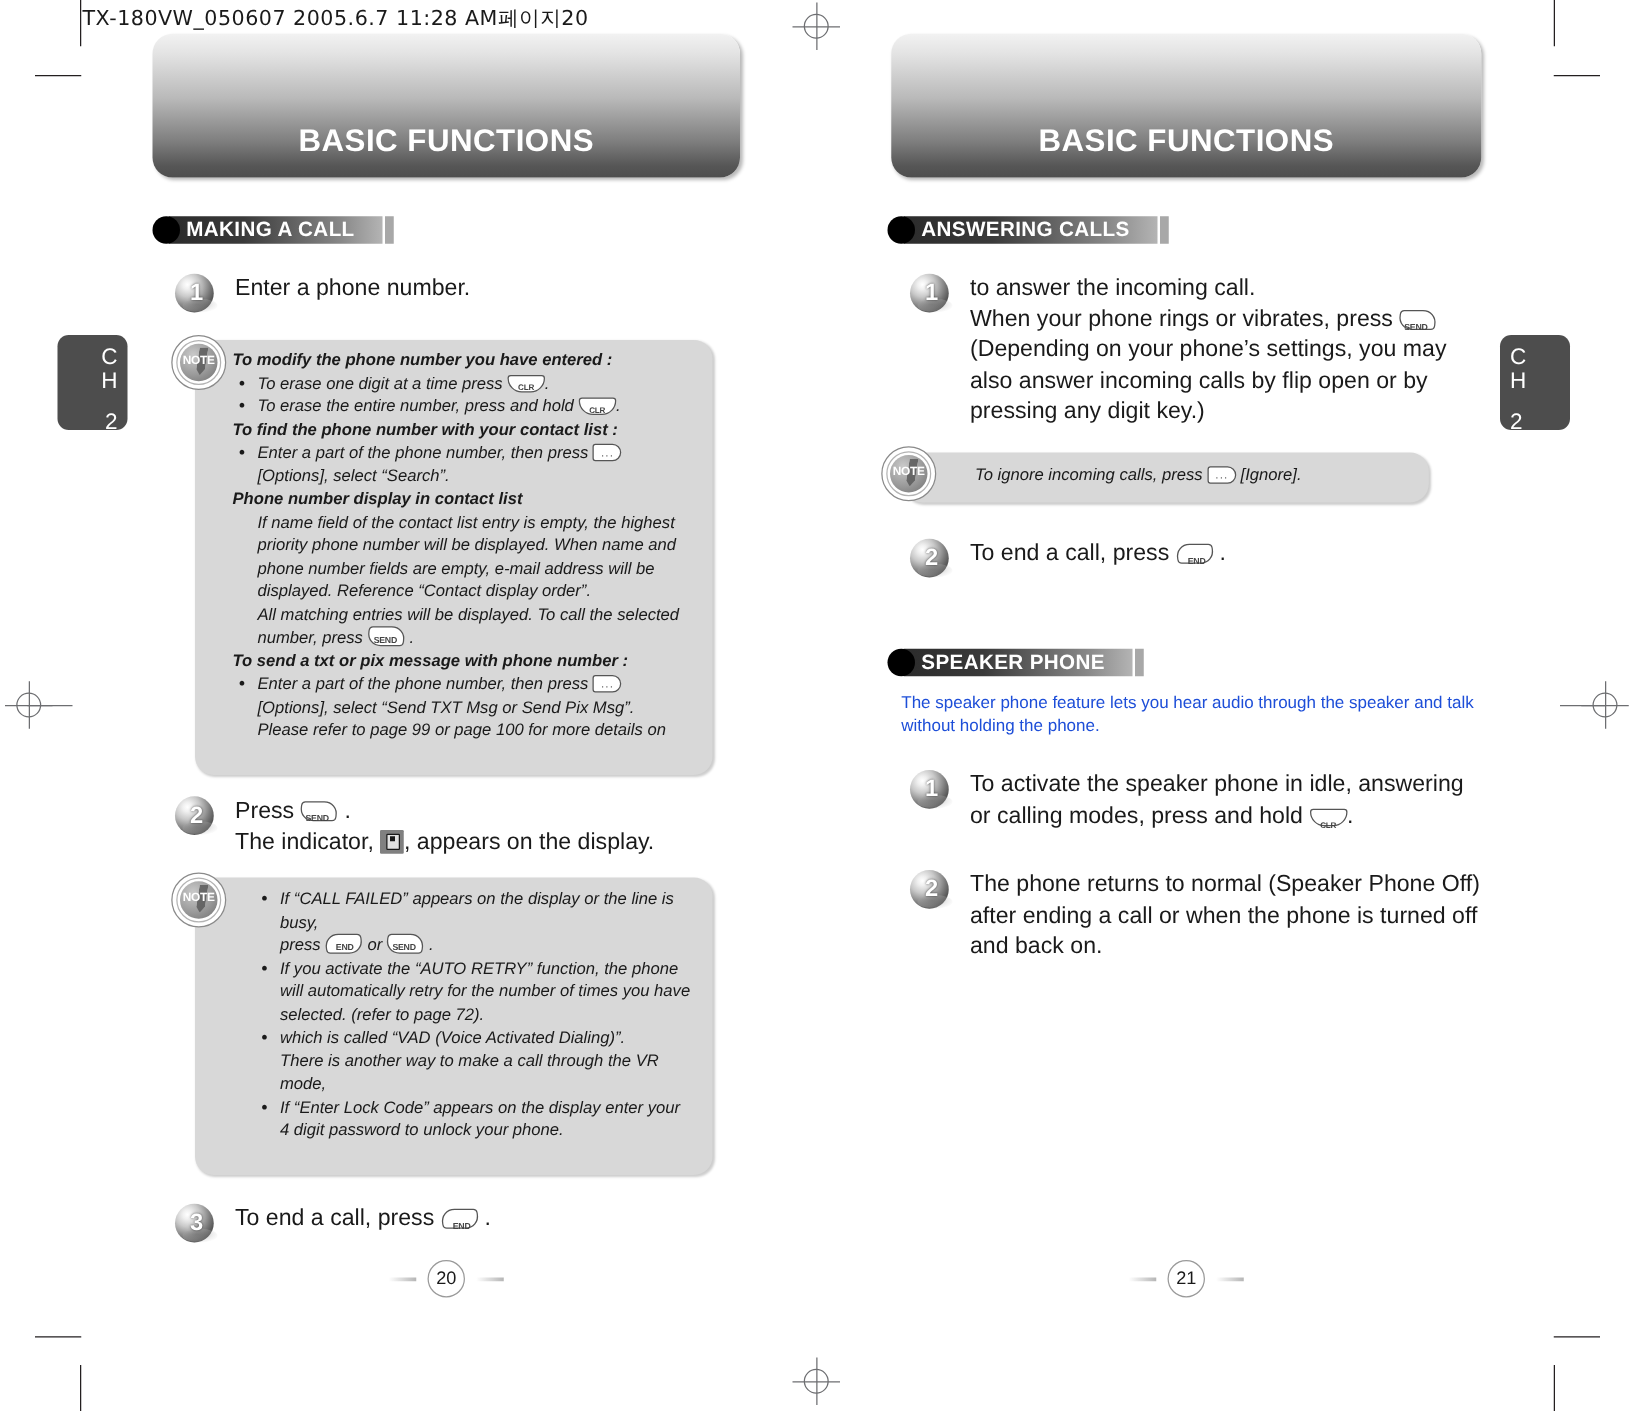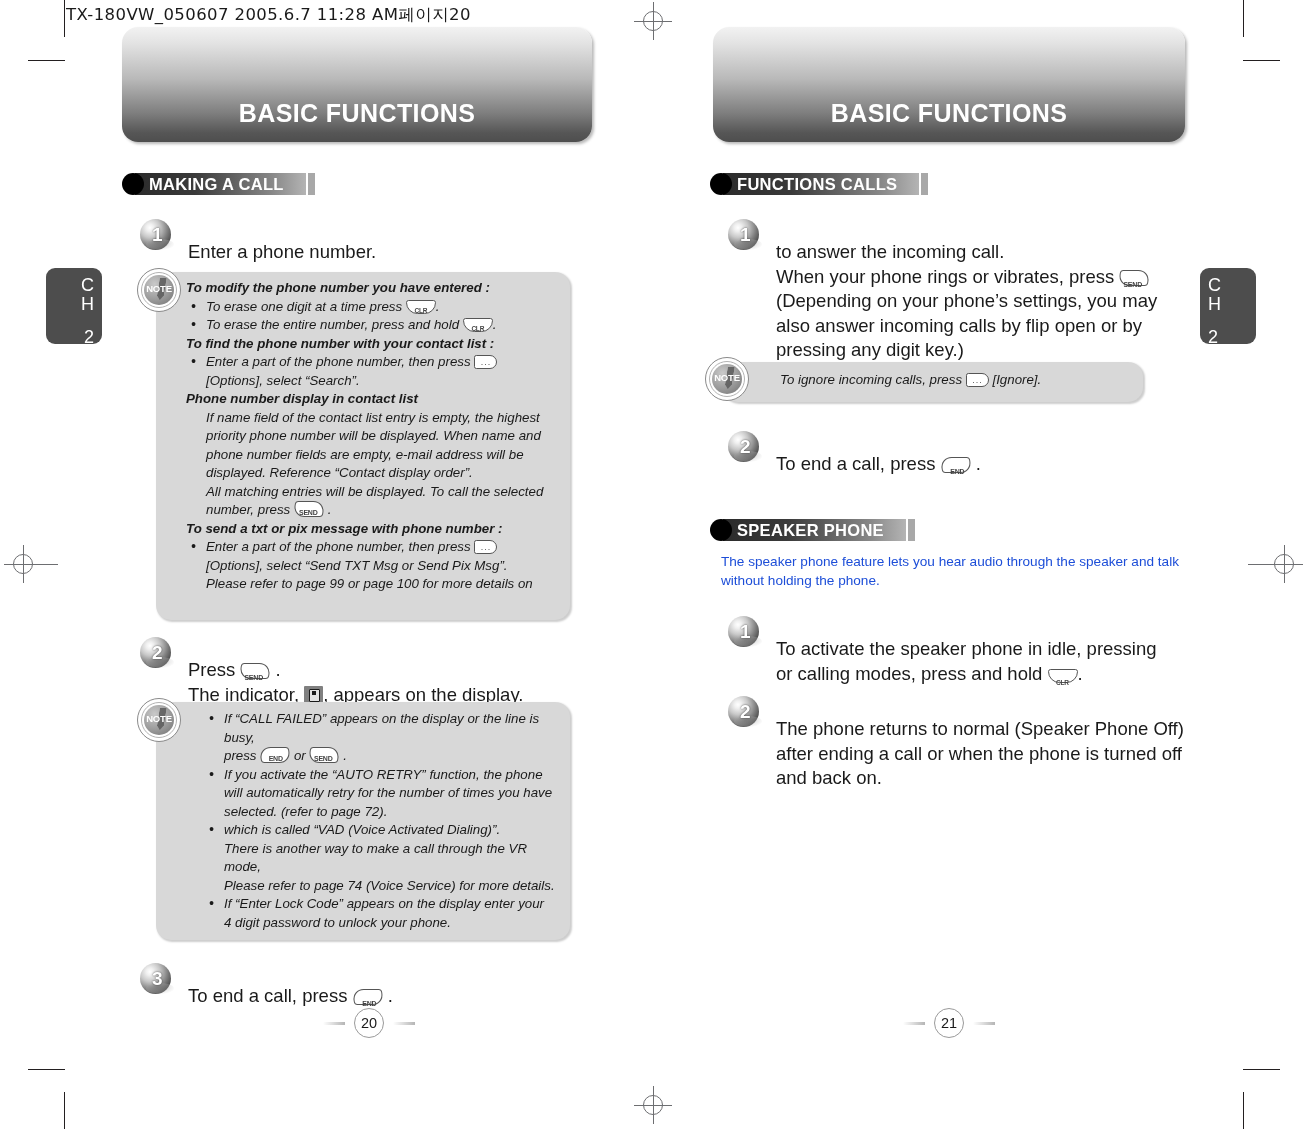--- a/index.html
+++ b/index.html
@@ -144,21 +144,20 @@
     font-size: 19px; font-weight: bold;
     color: #ffffff;
     z-index: 3;
     text-shadow: 0 0 2px rgba(0,0,0,.7);
   }
   .step-body {
     font-size: 18.5px;
     line-height: 24.5px;
     color: #1a1a1a;
     padding-left: 12px;
-    margin-top: 22px;
   }
 
   
   .note {
     position: absolute;
   }
   .note-box {
     position: absolute;
     background: #d8d8d8;
     border-radius: 15px;
@@ -503,21 +502,20 @@
             <span class="key key-end"><span class="lbl">END</span></span>
             <span>or</span>
             <span class="key key-send"><span class="lbl">SEND</span></span>
             <span>.</span>
           </span>
         </li>
         <li>If you activate the “AUTO RETRY” function, the phone will automatically retry for the number of times you have selected. (refer to page 72).</li>
         <li>
           <span style="display:block">which is called “VAD (Voice Activated Dialing)”.</span>
           <span style="display:block">There is another way to make a call through the VR mode,</span>
-          <span style="display:block">Please refer to page 74 (Voice Service) for more details.</span>
         </li>
         <li>
           <span style="display:block">If “Enter Lock Code” appears on the display enter your</span>
           <span style="display:block">4 digit password to unlock your phone.</span>
         </li>
       </ul>
     </div>
   </div>
 
   <div class="step" style="left:140px; top:962px; width:420px;">
@@ -526,42 +524,42 @@
         <div class="ball-shadow"></div>
       <div class="num">3</div>
     </div>
     <div class="step-body">
       <span>To end a call, press</span>
       <span class="key key-end"><span class="lbl">END</span></span>
       <span>.</span>
     </div>
   </div>
 
-  <div class="page-num" style="left:321px; top:1008px;">
+  <div class="page-num" style="left:309px; top:1008px;">
     <div class="wing l"></div>
     <div class="wing r"></div>
     <div class="circle">20</div>
   </div>
 </div>
 
 <div class="page page-right">
 
   <div class="banner" style="left:60px; top:27px; width:472px;">
     <div class="banner-title">BASIC FUNCTIONS</div>
   </div>
 
   <div class="ch-tab right" style="left:547px; top:268px;">
     <div>C</div>
     <div>H</div>
     <div class="ch-num">2</div>
   </div>
 
   <div class="sec-head" style="left:57px; top:172px;">
     <div class="sec-bullet"></div>
-    <div class="sec-bar">FUNCTIONS CALLS</div>
+    <div class="sec-bar">ANSWERING CALLS</div>
     <div class="sec-cap"></div>
   </div>
 
   <div class="step" style="left:75px; top:218px; width:470px;">
     <div class="step-ball">
       <div class="ball"></div>
         <div class="ball-shadow"></div>
       <div class="num">1</div>
     </div>
     <div class="step-body">
@@ -613,21 +611,21 @@
 
   <div class="body-para" style="left:68px; top:552px; width:490px;">The speaker phone feature lets you hear audio through the speaker and talk without holding the phone.</div>
 
   <div class="step" style="left:75px; top:615px; width:470px;">
     <div class="step-ball">
       <div class="ball"></div>
         <div class="ball-shadow"></div>
       <div class="num">1</div>
     </div>
     <div class="step-body">
-      <div>To activate the speaker phone in idle, pressing</div>
+      <div>To activate the speaker phone in idle, answering</div>
       <div>
         <span>or calling modes, press and hold</span>
         <span class="key key-clr"><span class="lbl">CLR</span></span><span>.</span>
       </div>
     </div>
   </div>
 
   <div class="step" style="left:75px; top:695px; width:480px;">
     <div class="step-ball">
       <div class="ball"></div>

